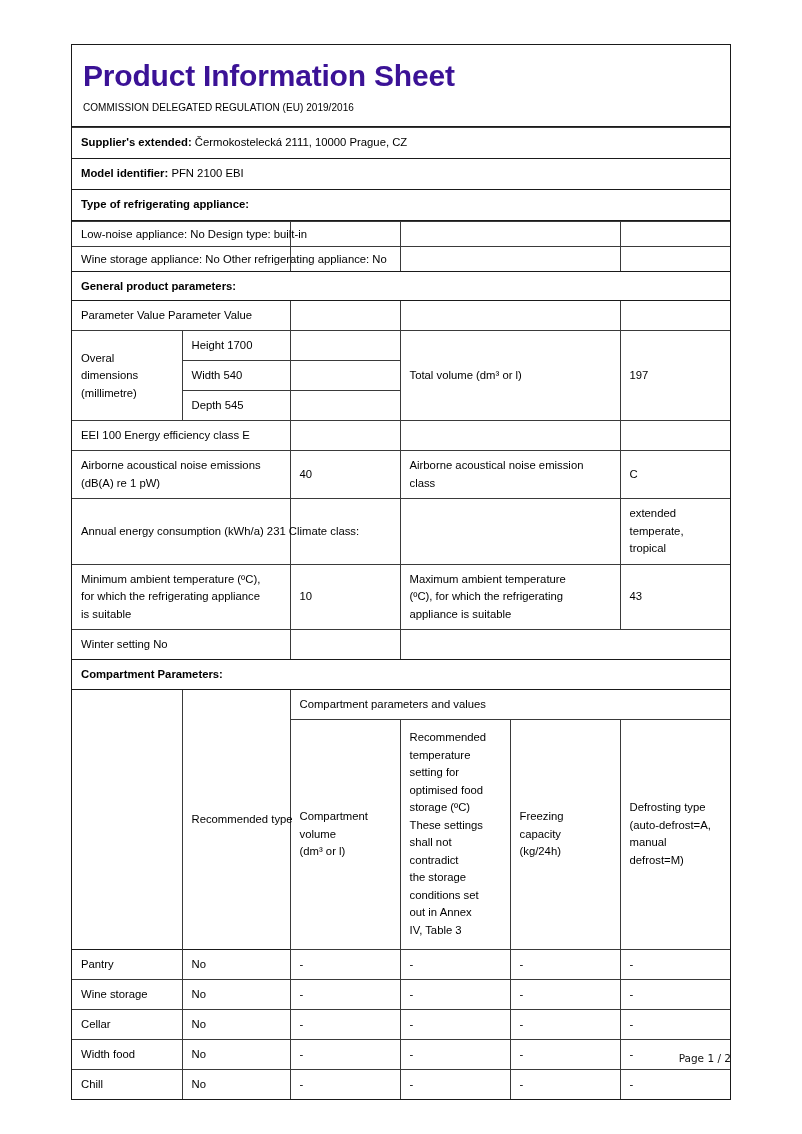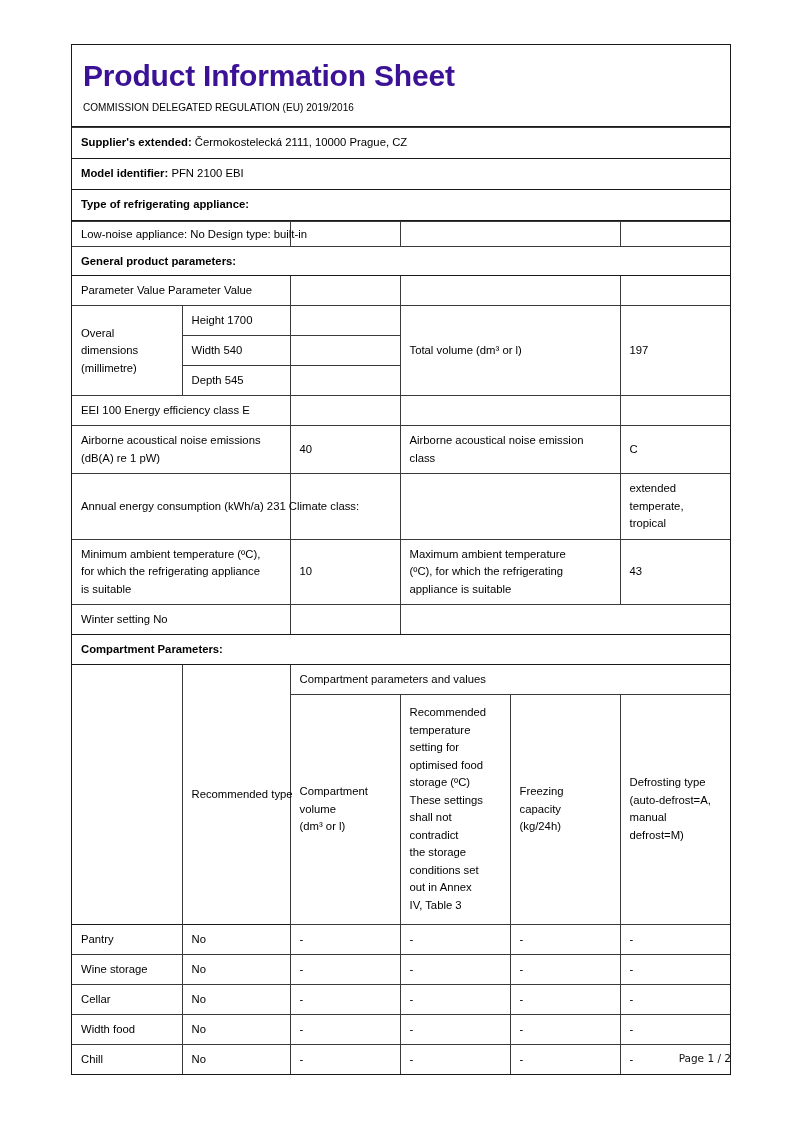--- a/index.html
+++ b/index.html
@@ -153,20 +153,28 @@
         <col style="width:110px">
     </colgroup>
     <tbody>
         <tr>
       <td class="nb-l ovf" style="height:25px">
         <span class="run">Low-noise appliance: No Design type: built-in</span>
       </td>
       <td></td>
       <td></td>
       <td class="nb-r"></td>
+    </tr>
+    <tr>
+      <td class="nb-l ovf thick-b" style="height:25px">
+        <span class="run">Wine storage appliance: No Other refrigerating appliance: No</span>
+      </td>
+      <td class="thick-b"></td>
+      <td class="thick-b"></td>
+      <td class="nb-r thick-b"></td>
     </tr>
   </tbody>
     </table>
 
   <table class="doc">
     <colgroup>
         <col style="width:100%">
       </colgroup>
     <tbody>
         <tr>

